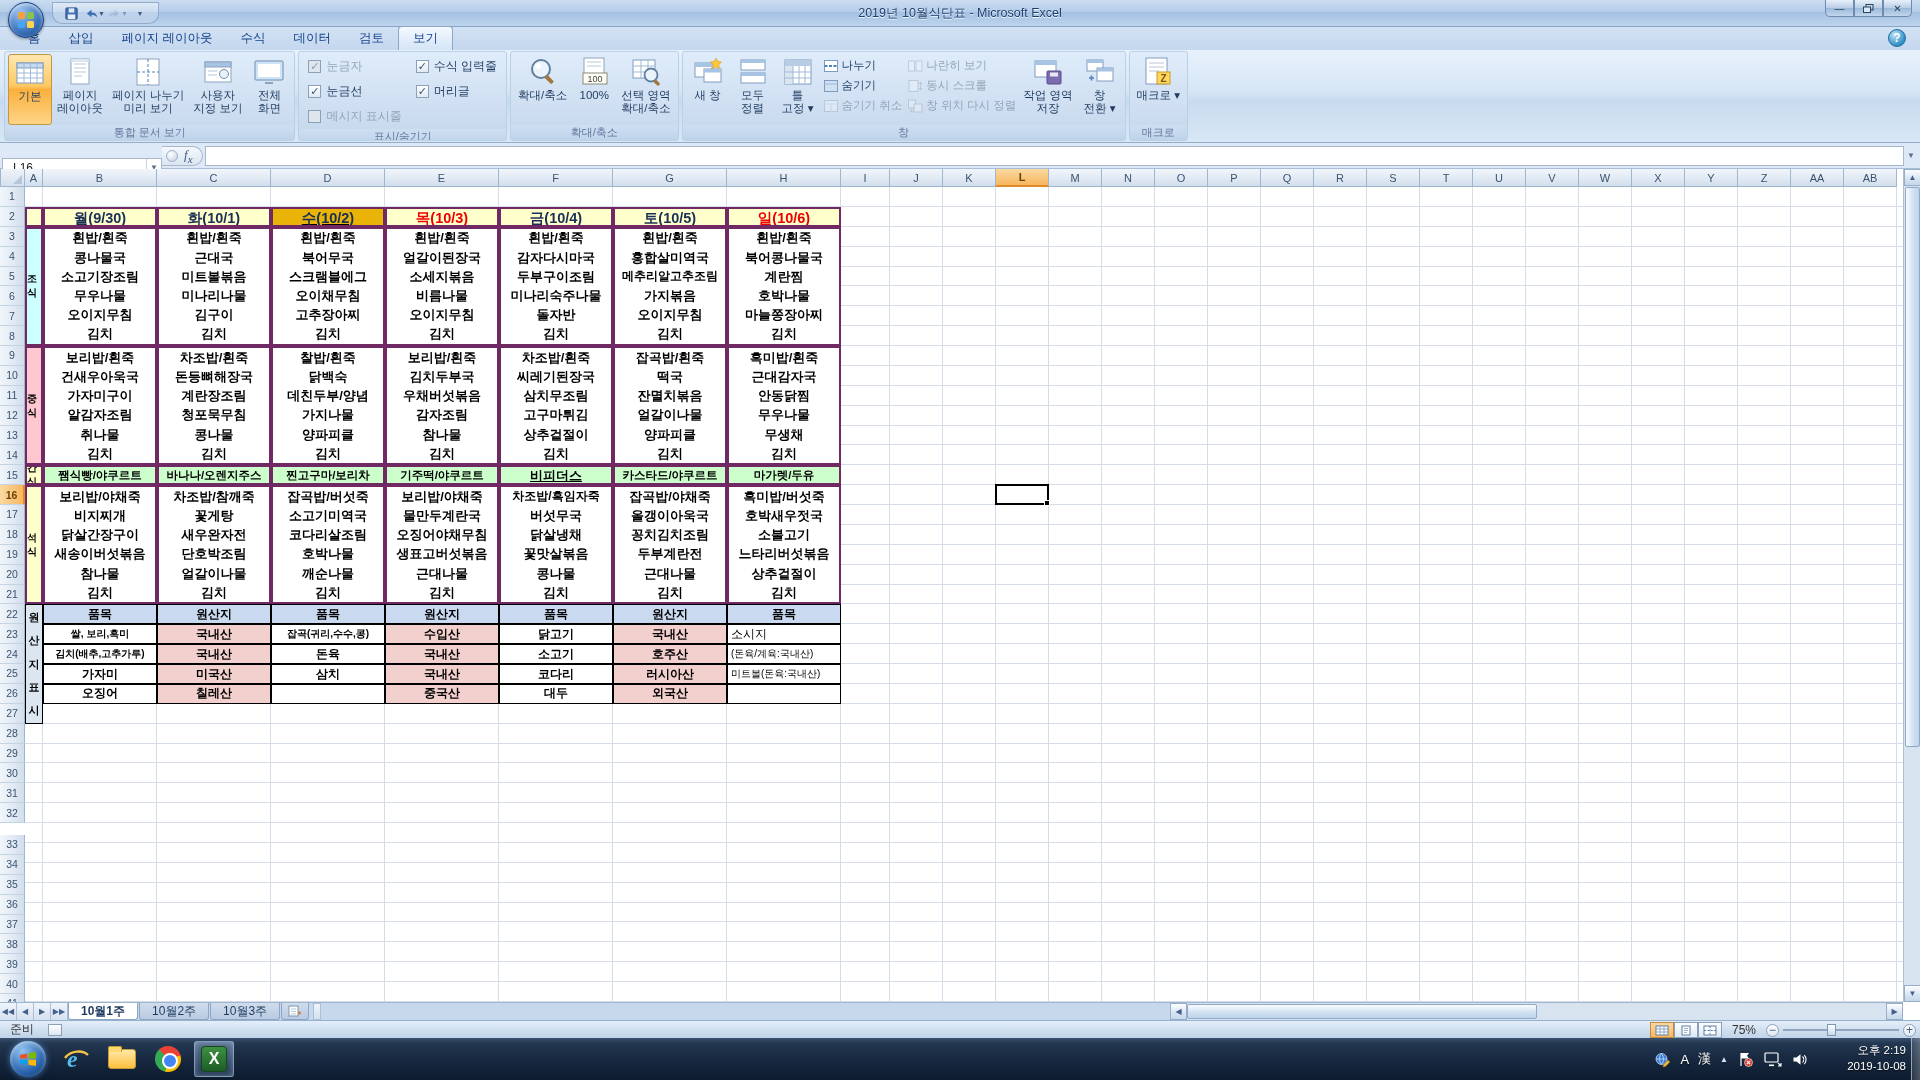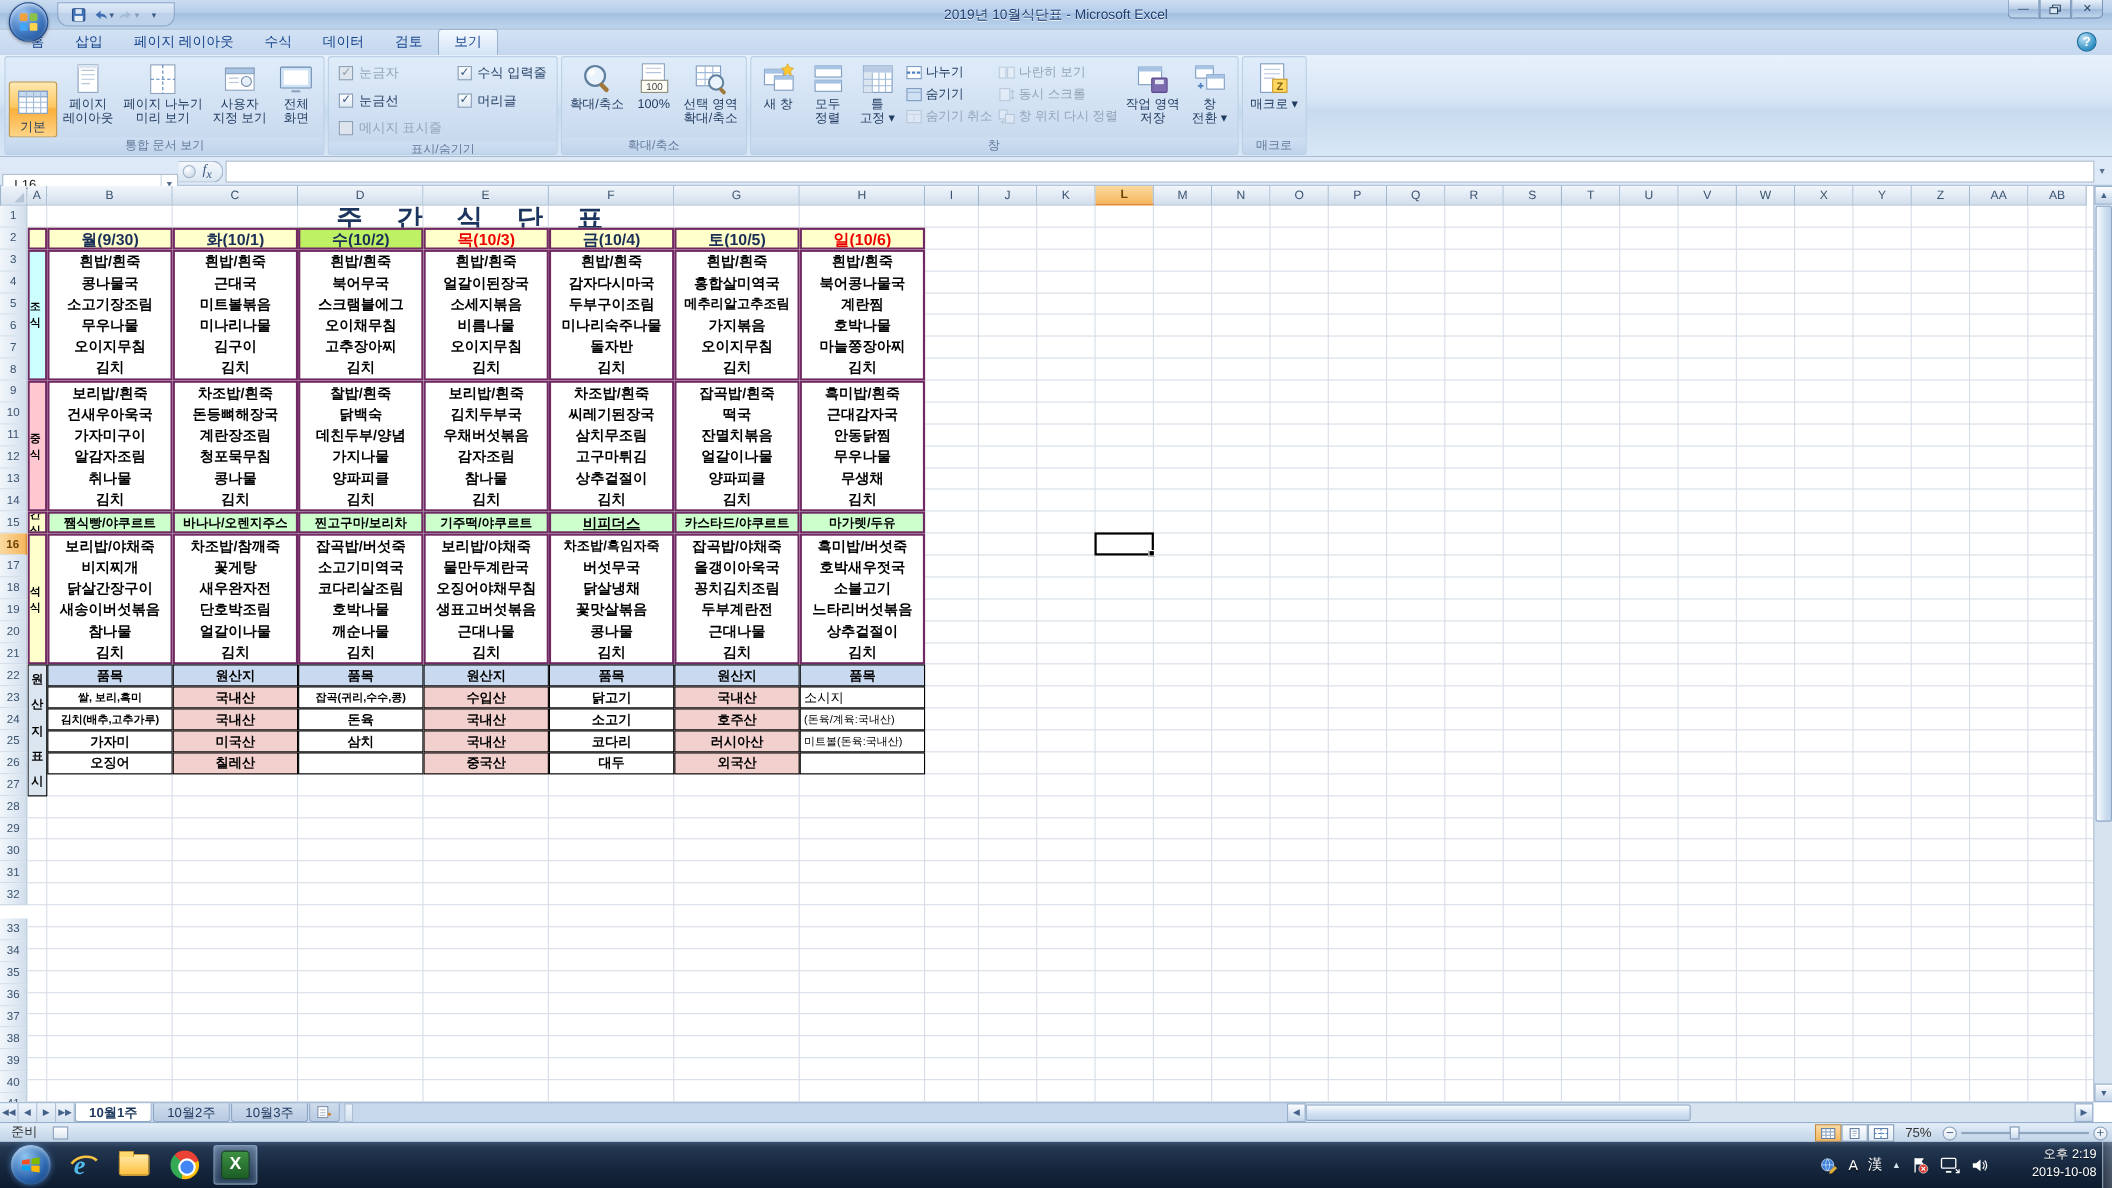--- a/index.html
+++ b/index.html
@@ -47,21 +47,21 @@
     border-bottom:1px solid #96abc8; display:flex; align-items:stretch; padding:1px 2px 1px 4px; gap:3px; }
   .rgroup { border:1px solid #bad0e5; border-radius:3px; display:flex; flex-direction:column;
     background:linear-gradient(#dfecfa,#cdddf0 70%,#c3d6ec); overflow:hidden; }
   .gbody { flex:1; display:flex; align-items:stretch; padding:2px 3px 0 3px; gap:1px; }
   .glabel { height:15px; font-size:11px; color:#63799b; text-align:center; line-height:14px;
     background:linear-gradient(#cfdff2,#bed3ea); }
   .bigbtn { display:flex; flex-direction:column; align-items:center; justify-content:flex-start;
     padding:2px 4px 0; border-radius:3px; min-width:44px; }
   .bigbtn .lbl { font-size:11.5px; color:#1f3a5f; text-align:center; line-height:13px; margin-top:1px; white-space:pre-line; }
   .bigbtn.active { background:linear-gradient(#ffe8b0,#fdc863 45%,#fbb03c 50%,#fdd488);
-    border:1px solid #c29645;margin-top:20px; }
+    border:1px solid #c29645; }
   .smallcol { display:flex; flex-direction:column; justify-content:flex-start; gap:3px; padding:3px 2px; }
   .smallbtn { display:flex; align-items:center; gap:3px; font-size:11.5px; color:#1f3a5f; height:17px; }
   .smallbtn.dis { color:#94a4b8; }
   .smallbtn.dis svg { opacity:.5; }
   .cbwrap { display:flex; gap:14px; padding:4px 6px; }
   .cbcol { display:flex; flex-direction:column; gap:8px; }
   .cbrow { display:flex; align-items:center; gap:5px; font-size:12px; color:#1f3a5f; }
   .cbrow.dis { color:#94a4b8; }
   .cb { width:13px; height:13px; border:1px solid #8ca0b8; background:linear-gradient(#fff,#dfe9f3);
     font-size:11px; line-height:11px; text-align:center; color:#34577f; }
@@ -633,30 +633,29 @@
       <div class="hline" style="top: 635.098px;"></div>
       <div class="hline" style="top: 654.976px;"></div>
       <div class="hline" style="top: 674.854px;"></div>
       <div class="hline" style="top: 694.732px;"></div>
       <div class="hline" style="top: 714.61px;"></div>
       <div class="hline" style="top: 734.488px;"></div>
       <div class="hline" style="top: 754.366px;"></div>
       <div class="hline" style="top: 774.244px;"></div>
       <div class="hline" style="top: 794.122px;"></div>
       <div class="hline" style="top: 814px;"></div>
-      <div class="mtitle" style="left: 0px; top: 0px; width: 816px; height: 19.878px; color: rgb(28, 53, 94);">주 간 식 단 표</div>
       <div class="mtrow" style="top: 19.878px; height: 19.878px; left: 0px;">
         <div class="mt-box" style="width: 18px; background: rgb(255, 255, 204);"></div>
         <div class="mt-box" style="width: 114px; background: rgb(255, 255, 204);">
           <div class="mt-line" style="font-size: 14.5px; color: rgb(26, 47, 85);">월(9/30)</div>
         </div>
         <div class="mt-box" style="width: 114px; background: rgb(255, 255, 204);">
           <div class="mt-line" style="font-size: 14.5px; color: rgb(26, 47, 85);">화(10/1)</div>
         </div>
-        <div class="mt-box" style="width: 114px; background: #bef264;">
+        <div class="mt-box" style="width: 114px; background: #eab308; text-decoration: underline;">
           <div class="mt-line" style="font-size: 14.5px; color: rgb(26, 47, 85);">수(10/2)</div>
         </div>
         <div class="mt-box" style="width: 114px; background: rgb(255, 255, 204);">
           <div class="mt-line" style="font-size: 14.5px; color: rgb(238, 0, 0);">목(10/3)</div>
         </div>
         <div class="mt-box" style="width: 114px; background: rgb(255, 255, 204);">
           <div class="mt-line" style="font-size: 14.5px; color: rgb(26, 47, 85);">금(10/4)</div>
         </div>
         <div class="mt-box" style="width: 114px; background: rgb(255, 255, 204);">
           <div class="mt-line" style="font-size: 14.5px; color: rgb(26, 47, 85);">토(10/5)</div>

